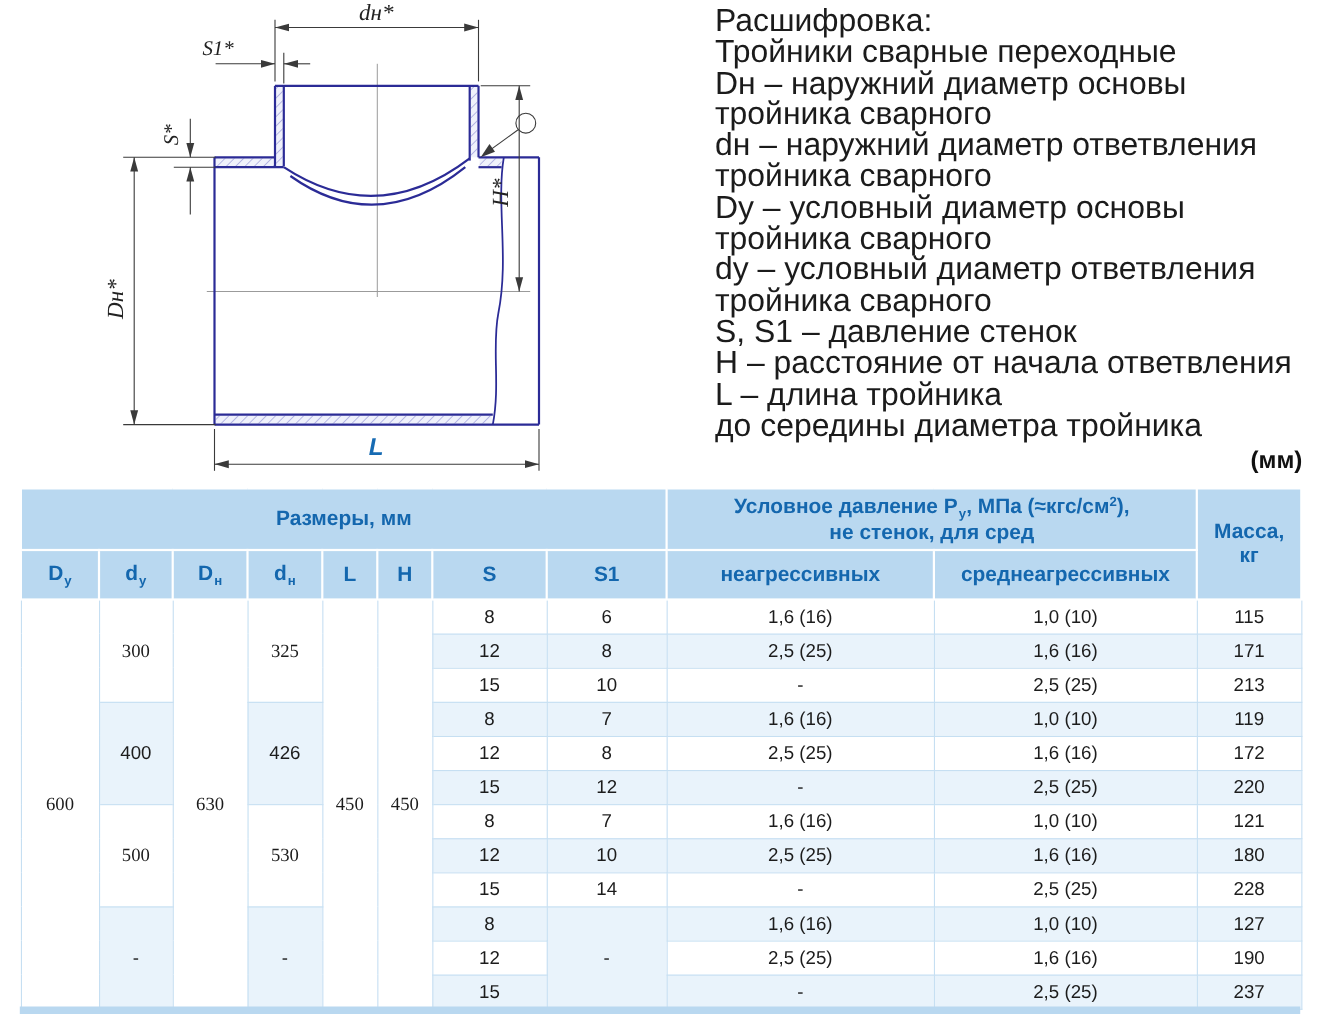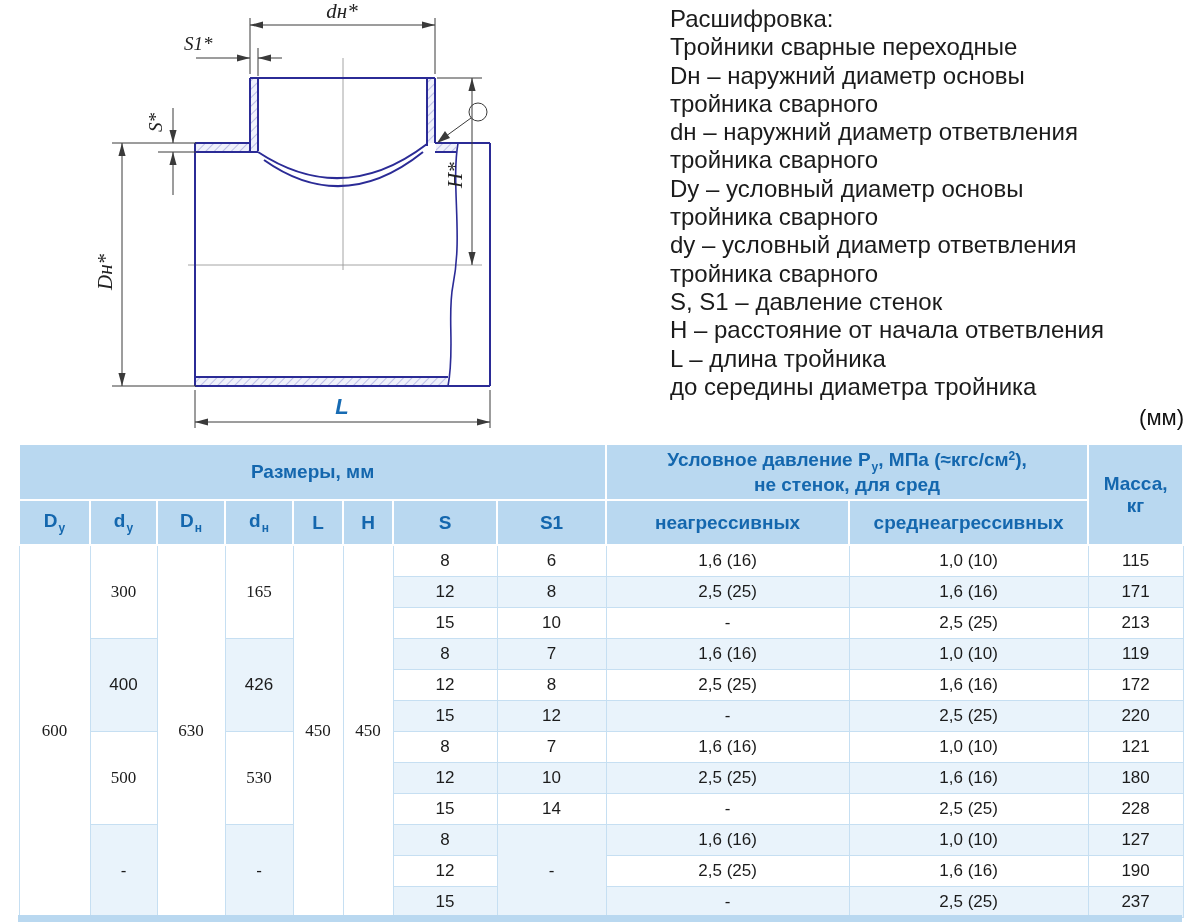--- a/index.html
+++ b/index.html
@@ -4,23 +4,23 @@
 <style>
   html,body { margin:0; padding:0; }
   body {
     width:1200px; height:922px; position:relative; background:#ffffff;
     font-family:"Liberation Sans","DejaVu Sans",sans-serif;
     -webkit-font-smoothing:antialiased;
   }
 
   
   #drawing-wrap { position:absolute; left:0; top:0; width:620px; height:440px; }
-  #legend { position:absolute; left:670px; top:5px; width:530px;
-            font-size:24px; line-height:28.3px; color:#1b1b1b; }
-  #units-note { position:absolute; right:16px; top:405px; font-size:22px; color:#111; }
+  #legend { position:absolute; left:650px; top:5px; width:530px;
+            font-size:29px; line-height:28.3px; color:#1b1b1b; }
+  #units-note { position:absolute; right:16px; top:405px; font-size:22px; color:#111;font-weight:bold; }
 
   .dim-label { font-family:"Liberation Serif","DejaVu Serif",serif;
                font-style:italic; font-size:19px; fill:#222; }
   .dim-label-big { font-family:"Liberation Serif","DejaVu Serif",serif;
                font-style:italic; font-size:21px; fill:#222; }
   .l-label { font-family:"Liberation Sans",sans-serif; font-style:italic;
              font-weight:bold; font-size:22px; fill:#176bb3; }
 
   
   #spec-table { position:absolute; top:443px; left:18px; width:1164px;
@@ -185,21 +185,21 @@
       <th class="h2"><span>S1</span></th>
       <th class="h2">неагрессивных</th>
       <th class="h2">среднеагрессивных</th>
     </tr>
   </thead>
   <tbody>
     <tr class="rw">
       <td class="cw" rowspan="12">600</td>
       <td class="cw" rowspan="3">300</td>
       <td class="cw" rowspan="12">630</td>
-      <td class="cw" rowspan="3">165</td>
+      <td class="cw" rowspan="3">325</td>
       <td class="cw" rowspan="12">450</td>
       <td class="cw" rowspan="12">450</td>
       <td>8</td>
       <td>6</td>
       <td>1,6 (16)</td>
       <td>1,0 (10)</td>
       <td>115</td>
     </tr>
     <tr class="rb">
       <td>12</td>

